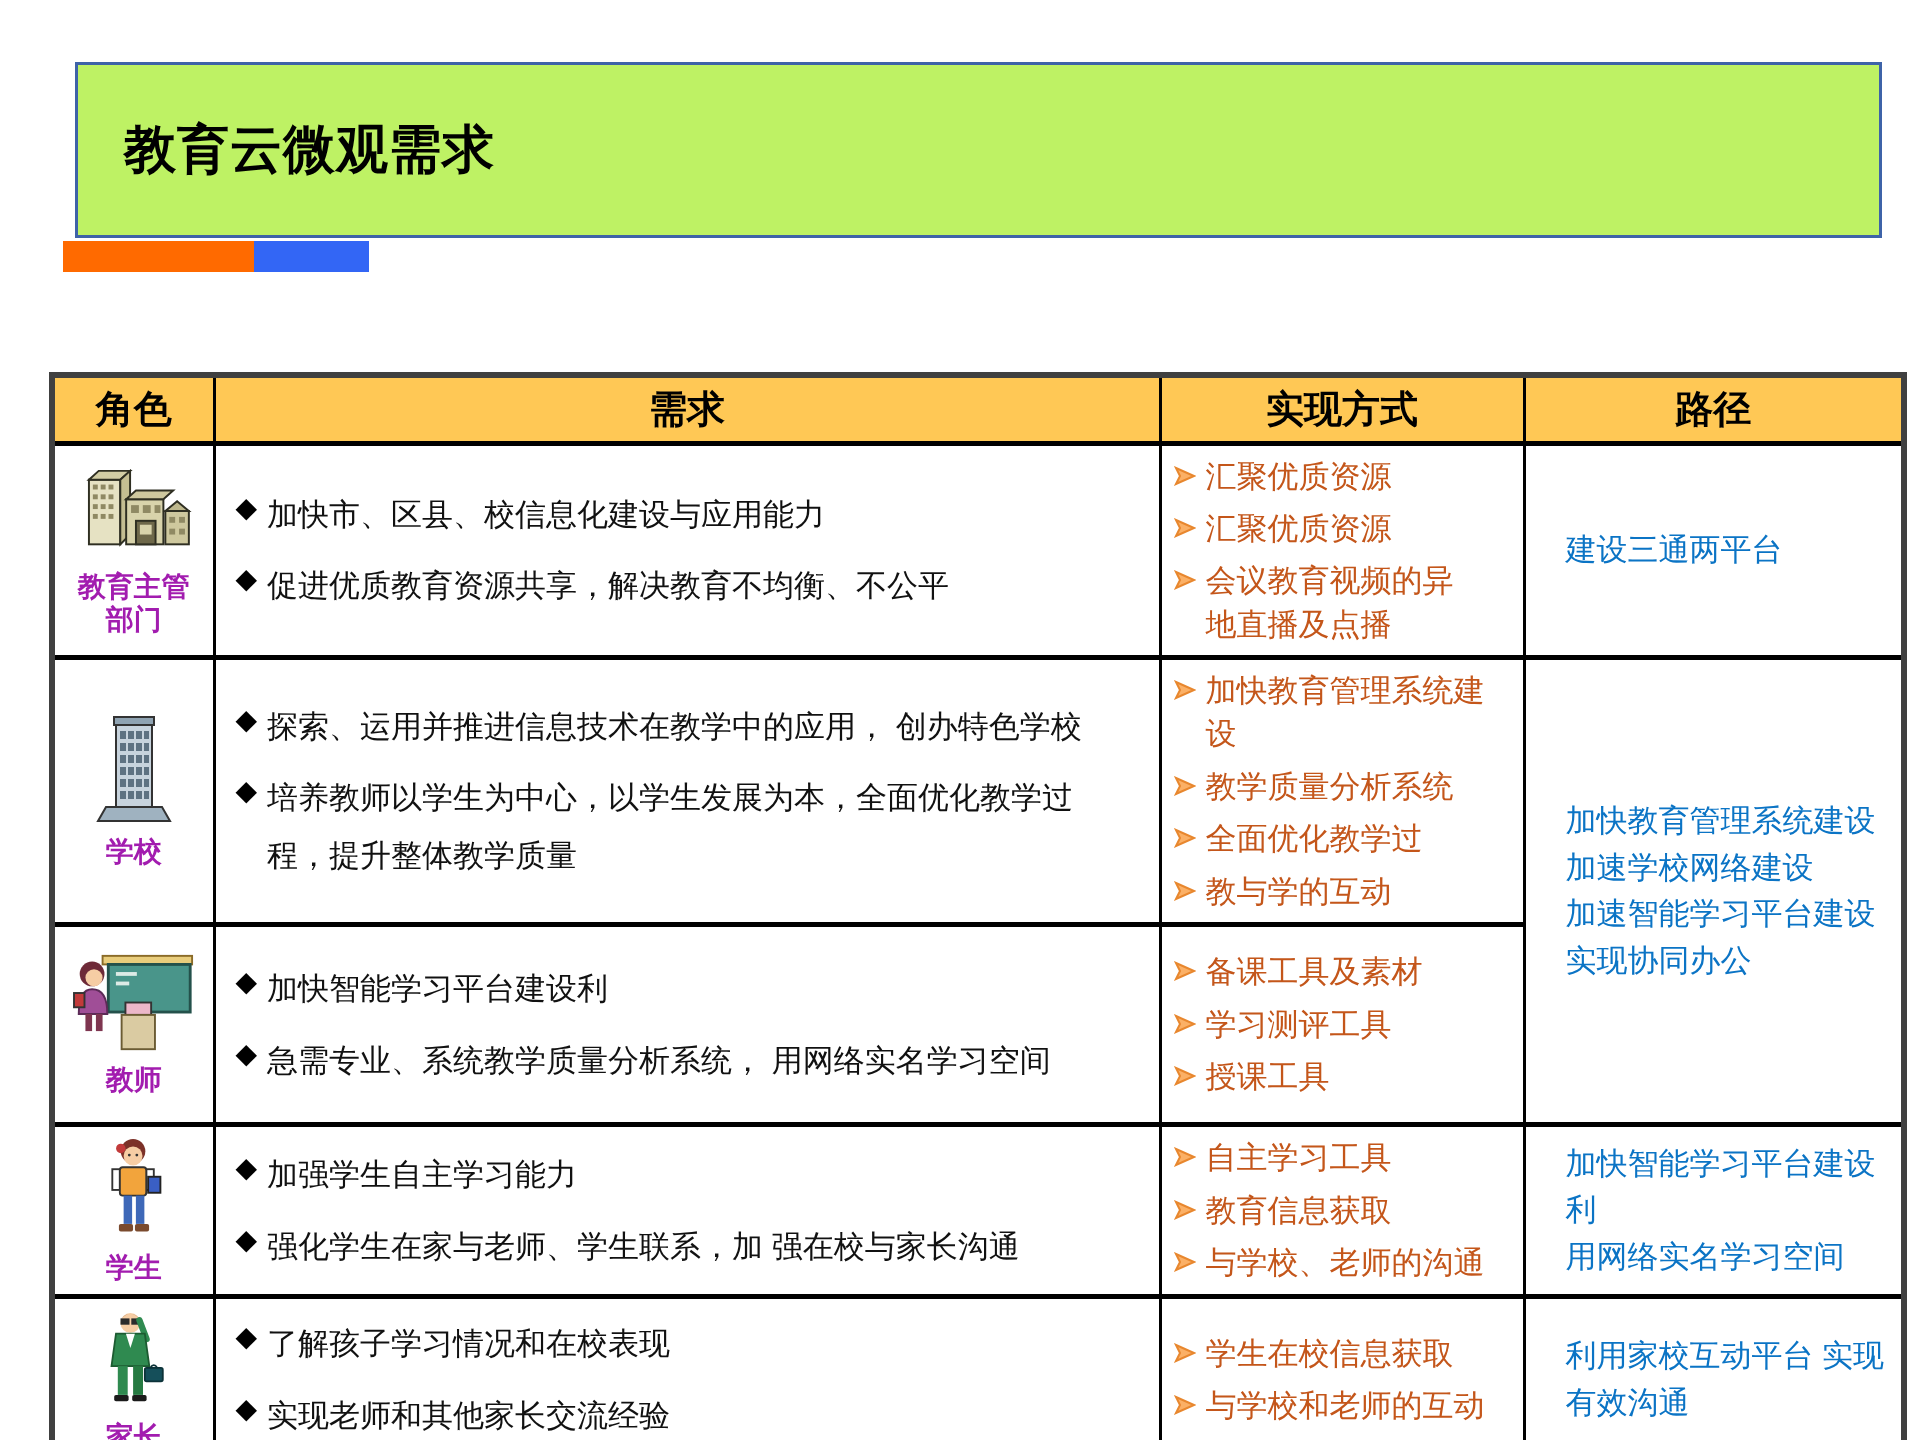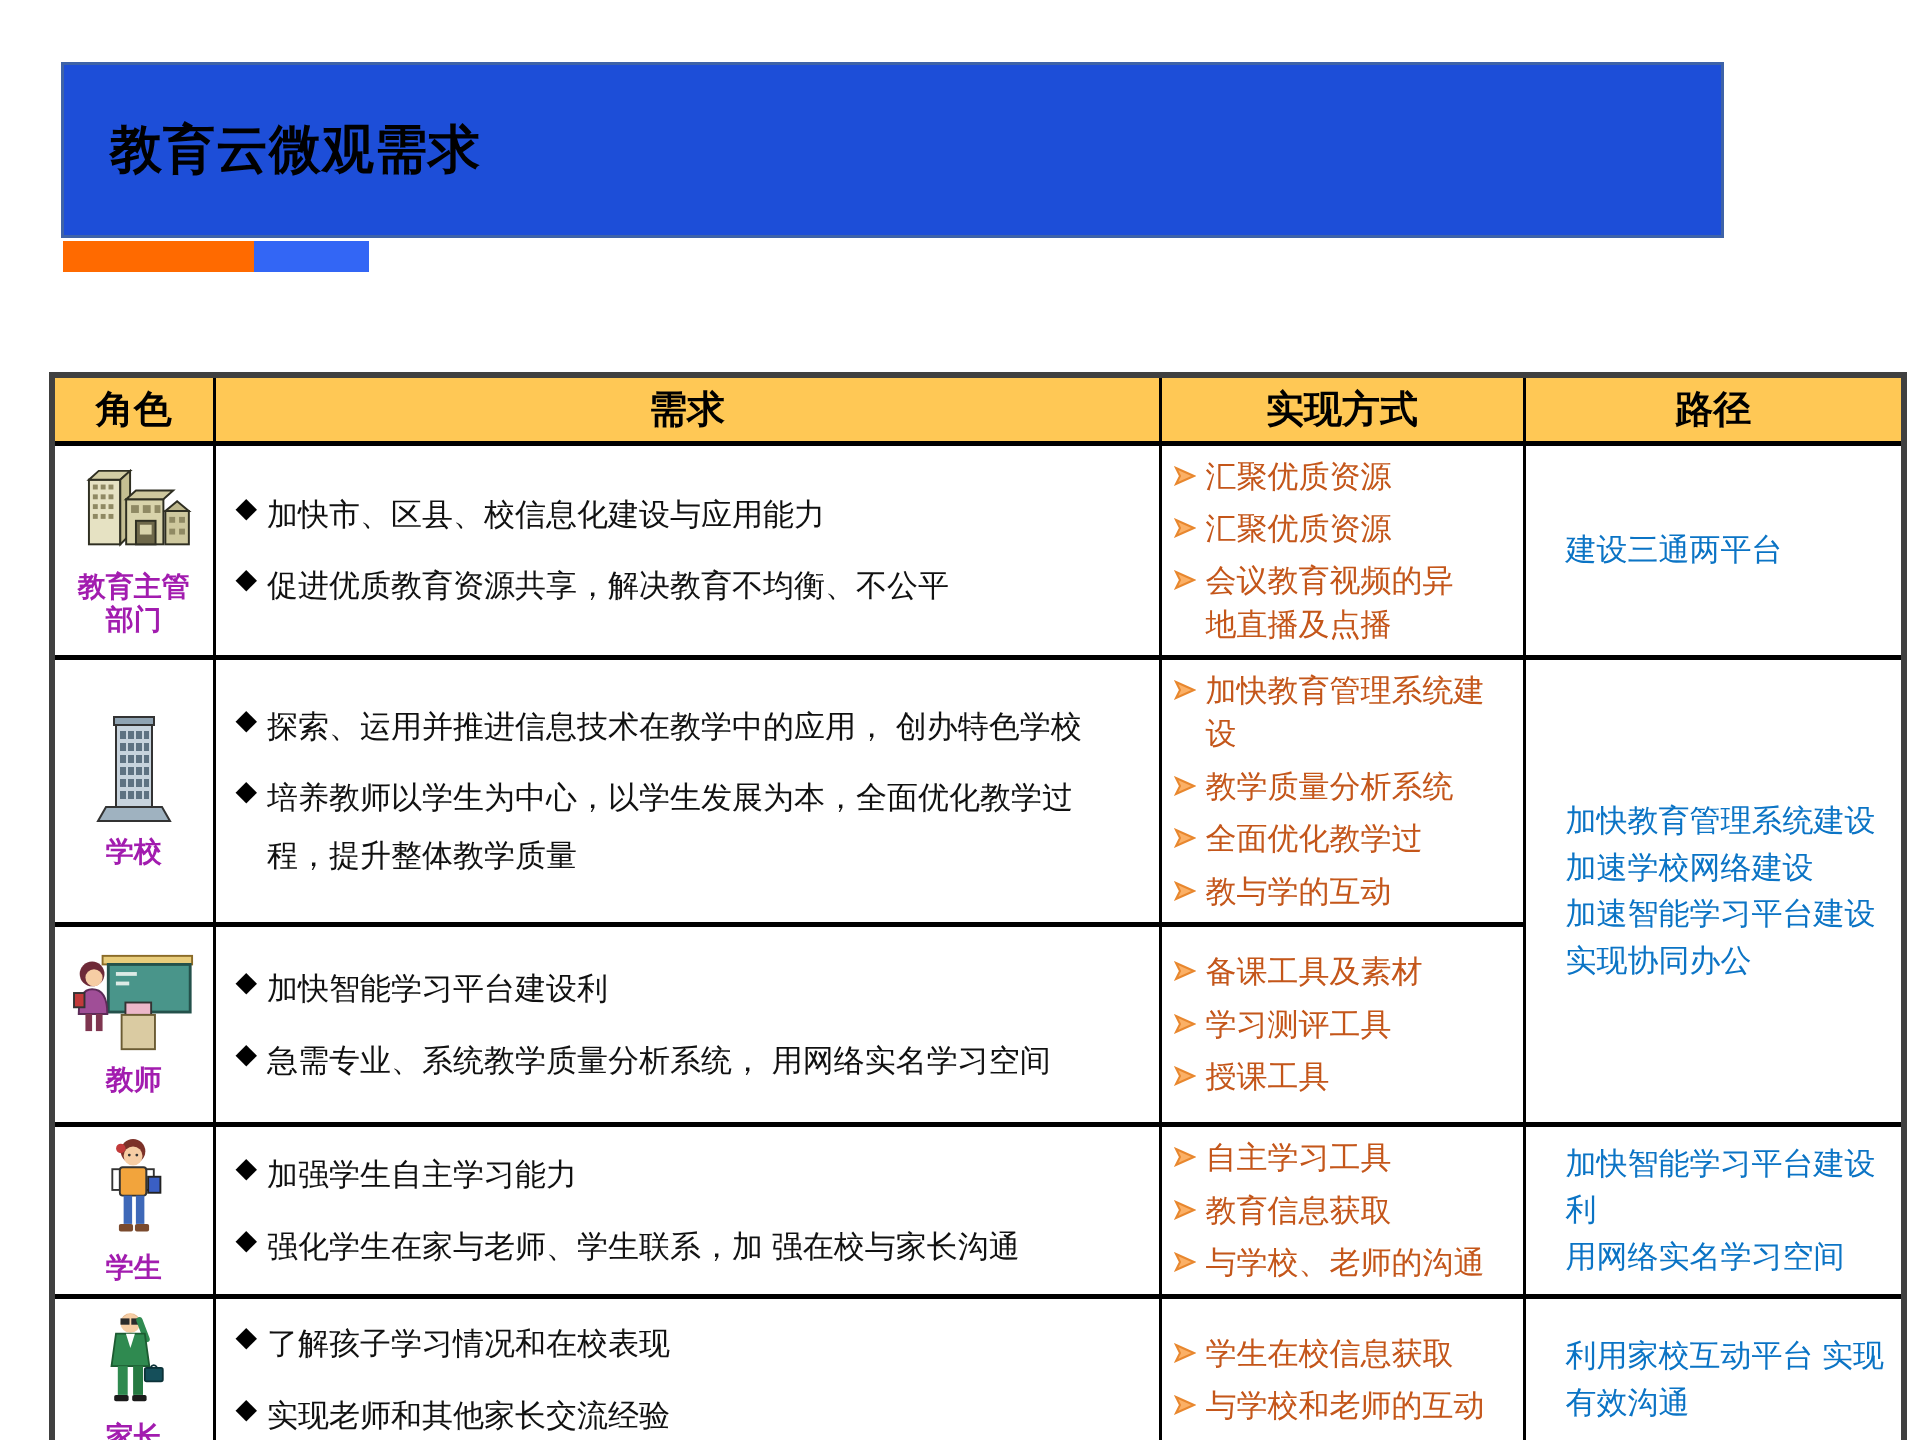--- a/index.html
+++ b/index.html
@@ -1,21 +1,21 @@
 <!DOCTYPE html>
 <html><head>
 <meta charset="utf-8">
 <style>
   html,body{margin:0;padding:0;background:#ffffff;}
   .page{position:relative;width:1920px;height:1440px;background:#fff;overflow:hidden;
         font-family:"Liberation Sans","DejaVu Sans",sans-serif;}
 
   
-  .title-box{position:absolute;left:61px;top:62px;width:1663px;height:176px;
-             border:3px solid #3E63A8;background:#1d4ed8;box-sizing:border-box;
+  .title-box{position:absolute;left:75px;top:62px;width:1807px;height:176px;
+             border:3px solid #3E63A8;background:#bef264;box-sizing:border-box;
              display:flex;align-items:center;}
   .title-box h1{margin:0 0 0 46px;font-size:52px;font-weight:bold;color:#000;letter-spacing:1px;}
   .bar{position:absolute;top:241px;height:31px;}
   .bar-orange{left:63px;width:191px;background:#FF6A00;}
   .bar-blue{left:254px;width:115px;background:#3366F5;}
 
   
   table.req{position:absolute;left:49px;top:324px;width:1852px;
             border-collapse:collapse;table-layout:fixed;
             border:6px solid #404040;margin-top:48px;}

